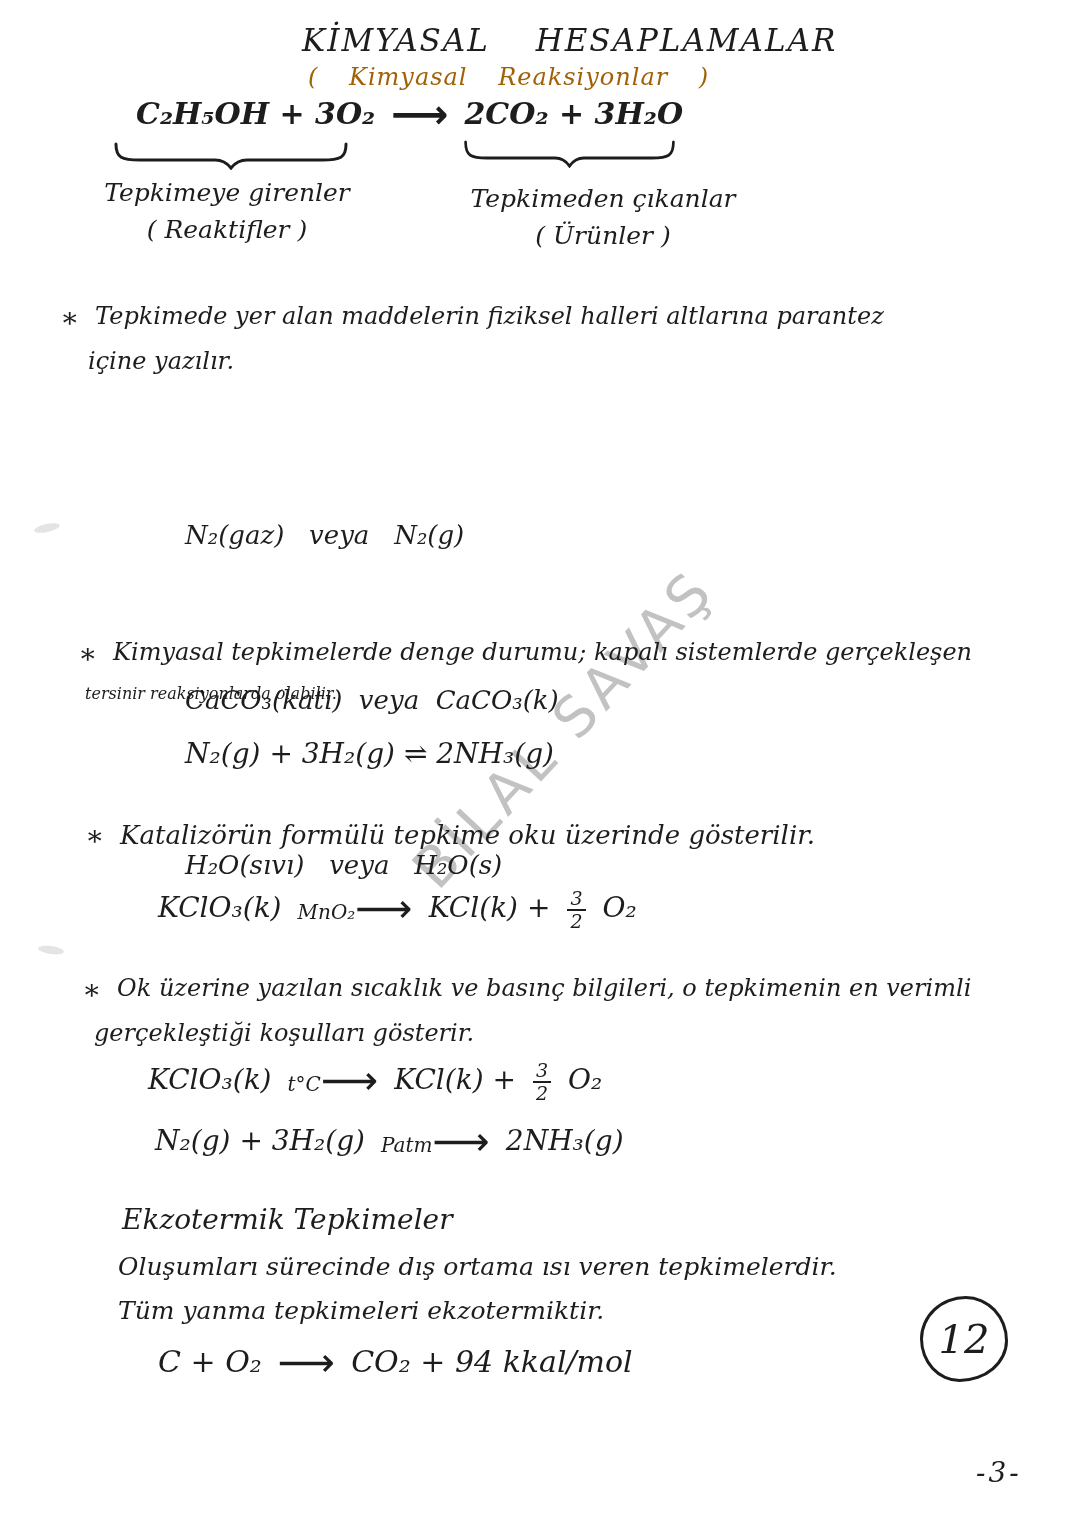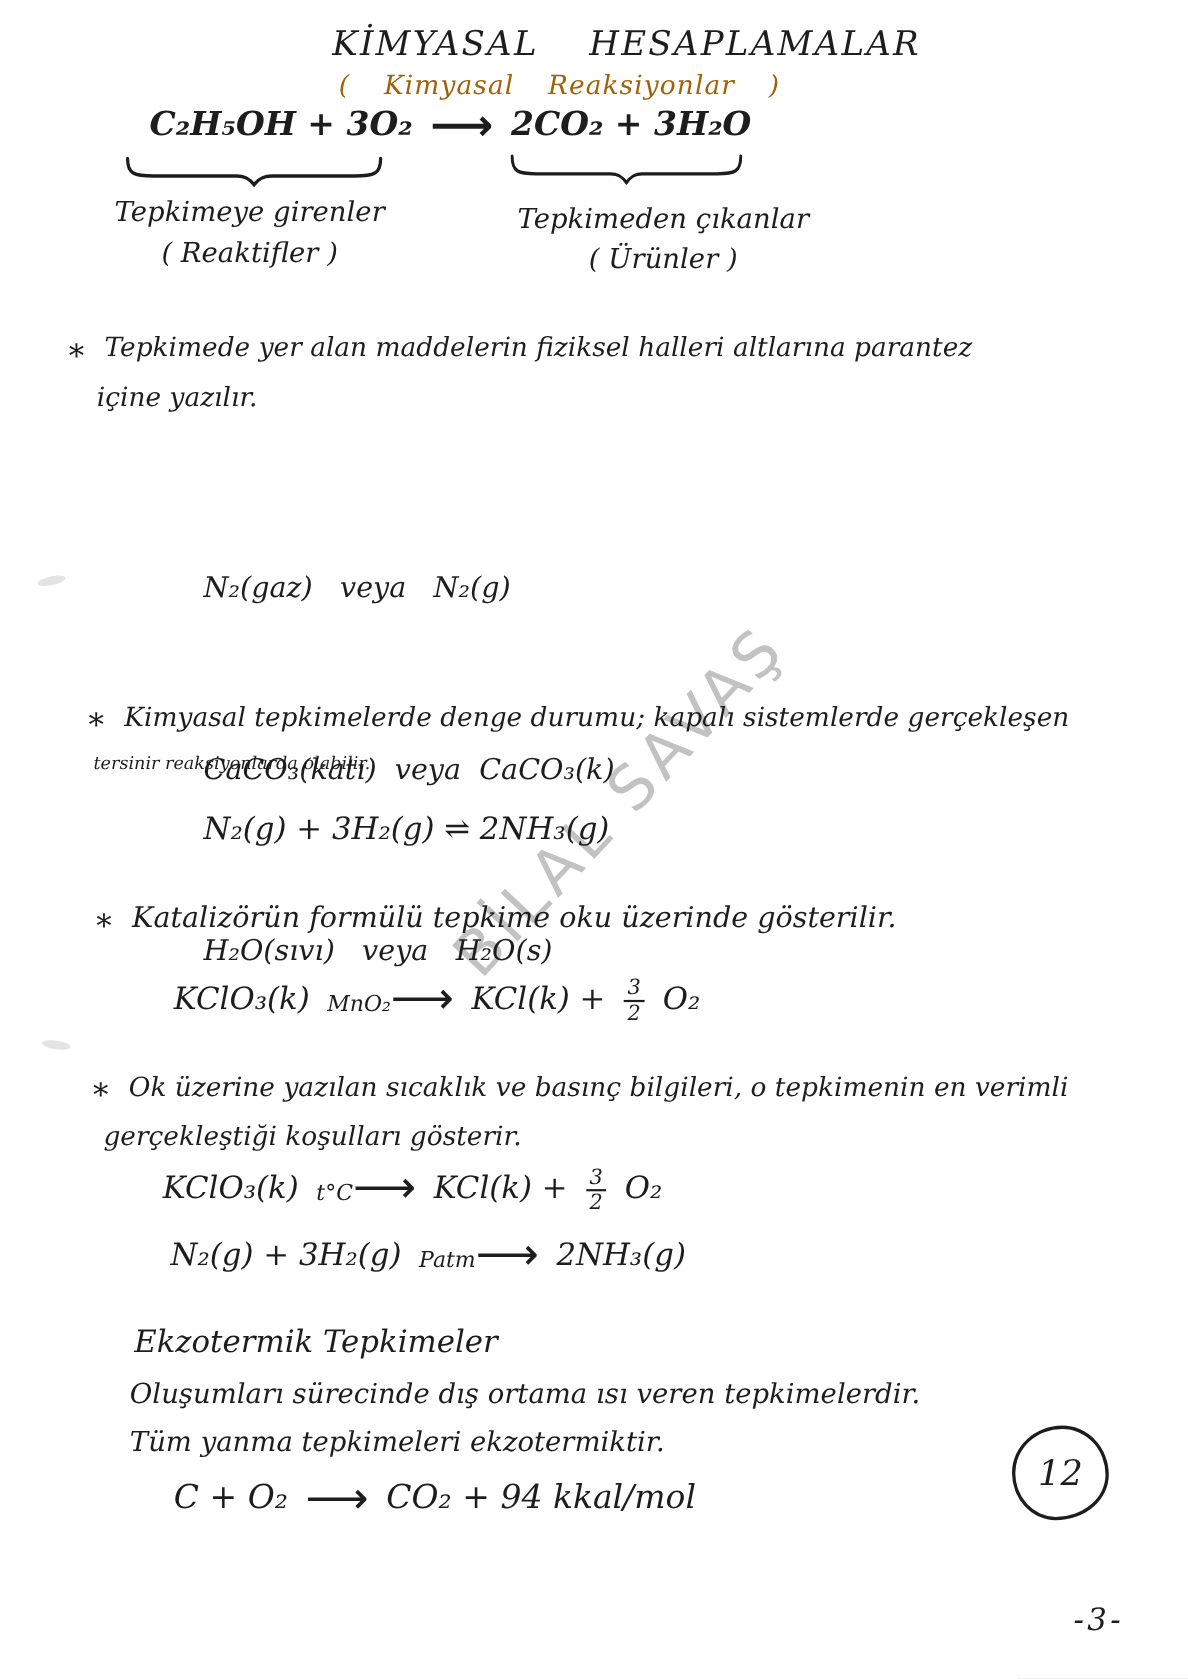--- a/index.html
+++ b/index.html
@@ -49,21 +49,21 @@
   .frac .num{border-bottom:2px solid #1d1d1d;padding:0 3px;}
   
   #exo-h{left:122px;top:1203px;font-size:28px;}
   #exo-1{left:118px;top:1252px;font-size:25px;}
   #exo-2{left:118px;top:1296px;font-size:25px;}
   #eq-comb{left:158px;top:1344px;font-size:30px;}
   
   #circle12{
     left:920px;top:1296px;width:82px;height:80px;border:3px solid #1d1d1d;
     border-radius:52% 48% 55% 45% / 50% 52% 48% 50%;
-    display:flex;align-items:center;justify-content:center;font-size:32px;
+    display:flex;align-items:center;justify-content:center;font-size:40px;
   }
   #footer-num{left:976px;top:1456px;font-size:28px;letter-spacing:3px;}
   .smudge{position:absolute;width:26px;height:8px;border-radius:50%;background:#c9c9c9;opacity:.5;}
   #smudge1{left:34px;top:524px;transform:rotate(-12deg);}
   #smudge2{left:38px;top:946px;transform:rotate(8deg);}
 </style>
 </head>
 <body>
 
 <div class="page">

